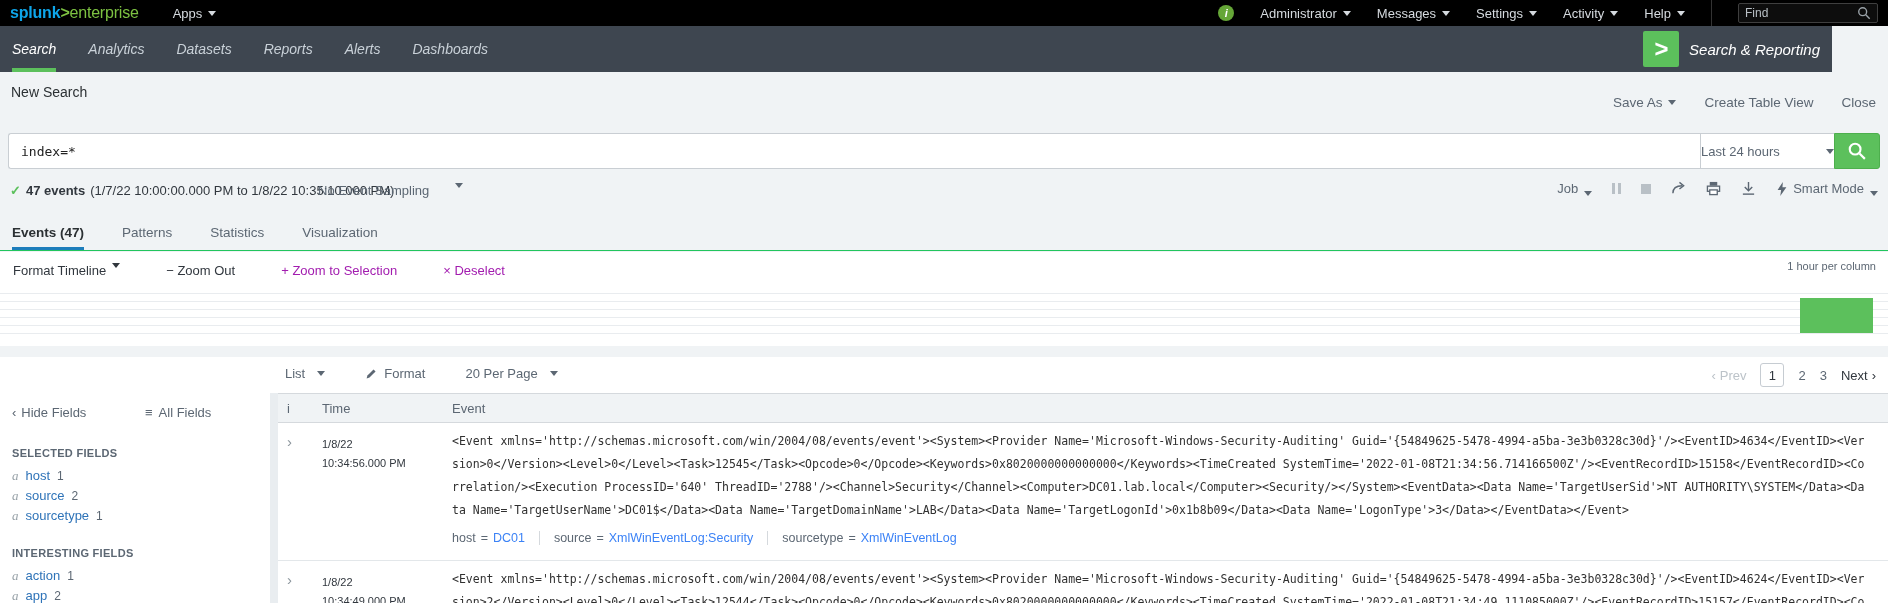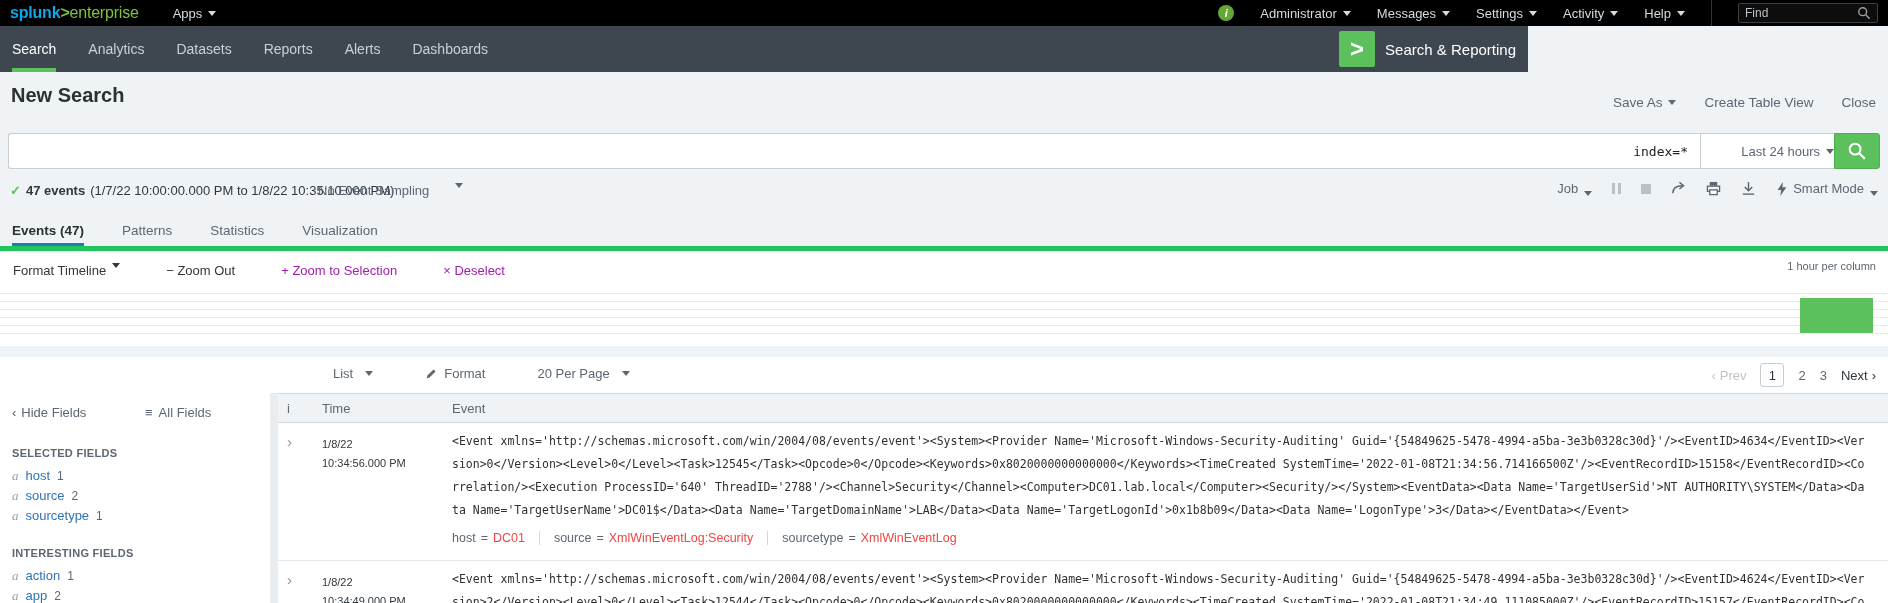--- a/index.html
+++ b/index.html
@@ -23,46 +23,46 @@
     font-size:11px; font-weight:bold; font-style:italic; display:flex; align-items:center;
     justify-content:center; cursor:pointer; }
   .tb-divider { width:1px; height:26px; background:#333; }
   .find-box { display:flex; align-items:center; border:1px solid #3f3f3f; background:#0d0d0d;
     height:20px; width:140px; padding:0 6px; border-radius:2px; }
   .find-box input { flex:1; background:transparent; border:none; outline:none; color:#cfd5da;
     font-size:12px; font-family:"Liberation Sans", sans-serif; width:100px; }
   .find-box input::placeholder { color:#b9c0c6; }
 
   
-  .appnav { position:absolute; left:0; top:26px; width:1528px; height:46px; background:#3e4650;
-    display:flex; align-items:stretch; padding-left:12px; }
+  .appnav { position:absolute; left:0; top:26px; width:1832px; height:46px; background:#3e4650;
+    display:flex; align-items:stretch; padding-left:12px;font-style:italic; }
   .nav-item { display:flex; align-items:center; margin-right:32px; color:#c9d1d8; font-size:14px;
     cursor:pointer; position:relative; }
   .nav-item.active { color:#fff; }
   .nav-item.active::after { content:""; position:absolute; left:0; right:0; bottom:0; height:4px;
     background:#5cc05c; }
   .appbadge { position:absolute; right:12px; top:0; height:46px; display:flex; align-items:center;
     gap:10px; color:#fff; font-size:15px; cursor:pointer; }
   .appicon { width:36px; height:36px; background:#5cc05c; border-radius:2px; color:#fff;
     font-size:24px; font-weight:bold; display:flex; align-items:center; justify-content:center; }
 
   
-  .page-title { position:absolute; left:11px; top:84px; font-size:20px; font-weight:700; color:#2b3033; }
+  .page-title { position:absolute; left:11px; top:84px; font-size:14px; font-weight:400; color:#2b3033; }
   .head-actions { position:absolute; right:12px; top:95px; display:flex; gap:28px; font-size:13.5px;
     color:#5c6773;text-align:right; }
   .head-actions > div { cursor:pointer; display:flex; align-items:center; }
 
   
   .search-bar { position:absolute; left:8px; top:133px; width:1872px; height:36px; display:flex; }
   .search-input-wrap { flex:1; background:#fff; border:1px solid #c9ced3; border-right:none;
     border-radius:3px 0 0 3px; display:flex; align-items:center; }
   .search-input-wrap input { width:100%; border:none; outline:none; padding:0 12px;
-    font-family:"DejaVu Sans Mono", monospace; font-size:13px; color:#222;text-align:right; }
+    font-family:"DejaVu Sans Mono", monospace; font-size:13px; color:#222; }
   .time-picker { width:134px; background:#fff; border:1px solid #c9ced3; border-right:none;
-    display:flex; align-items:center; justify-content:flex-end; font-size:13px; color:#5c6773;
+    display:flex; align-items:center; justify-content:space-between; font-size:13px; color:#5c6773;
     cursor:pointer; white-space:nowrap; }
   .search-go { width:46px; background:#5cc05c; border:1px solid #4daf4d; border-radius:0 3px 3px 0;
     display:flex; align-items:center; justify-content:center; cursor:pointer; }
 
   
   .status-row { position:absolute; left:0; top:181px; width:1888px; height:20px; font-size:13px;
     color:#31373e; }
   .status-left { position:absolute; left:10px; top:2px; display:flex; gap:5px; align-items:center; }
   .check { color:#5cc05c; font-weight:bold; }
   .evcount { font-weight:bold; }
@@ -71,21 +71,21 @@
   .job-controls { position:absolute; right:10px; top:0; display:flex; align-items:center; gap:20px;
     color:#5c6773; font-size:13px; }
   .job-controls .ctl { display:flex; align-items:flex-end; cursor:pointer; }
   .icon-pause { display:inline-flex; gap:3px; }
   .icon-pause i { width:3px; height:11px; background:#b9c0c6; }
   .icon-stop { width:10px; height:10px; background:#b9c0c6; display:inline-block; }
   .svgicon { display:inline-flex; }
 
   
   .tabs { position:absolute; left:0; top:215px; width:1888px; height:36px; display:flex;
-    padding-left:12px; gap:38px; border-bottom:5px solid #22c55e; }
+    padding-left:12px; gap:38px; border-bottom:1px solid #22c55e; }
   .tab { display:flex; align-items:center; font-size:13.5px; color:#5c6773; cursor:pointer;
     position:relative; }
   .tab.active { color:#2b3033; font-weight:bold; }
   .tab.active::after { content:""; position:absolute; left:0; right:0; bottom:0; height:3px;
     background:#1d7dbb; }
 
   
   .timeline-panel { position:absolute; left:0; top:252px; width:1888px; height:94px; background:#fff; }
   .tl-toolbar { position:absolute; left:13px; top:11px; display:flex; gap:46px; font-size:13px; }
   .tl-toolbar > div { display:flex; align-items:flex-start; cursor:pointer; }
@@ -94,22 +94,22 @@
   .scale-note { position:absolute; right:12px; top:8px; font-size:11px; color:#5c6773; }
   .tl-chart { position:absolute; left:0; top:41px; width:1888px; height:41px;
     background:repeating-linear-gradient(to bottom, #e9ecef 0 1px, transparent 1px 8px); }
   .tl-bar { position:absolute; right:15px; bottom:1px; width:73px; height:35px; background:#5cc05c;
     cursor:pointer; }
 
   
   .results-panel { position:absolute; left:0; top:357px; width:1888px; height:246px; background:#fff;
     overflow:hidden; }
   .results-toolbar { position:absolute; left:0; top:0; width:1888px; height:36px; }
-  .rt-left { position:absolute; left:285px; top:9px; display:flex; gap:52px; font-size:13px;
-    color:#5c6773;margin-left:48px; }
+  .rt-left { position:absolute; left:285px; top:9px; display:flex; gap:40px; font-size:13px;
+    color:#5c6773; }
   .rt-left > div { display:flex; align-items:center; gap:6px; cursor:pointer; }
   .pagination { position:absolute; right:12px; top:6px; display:flex; align-items:center; gap:14px;
     font-size:13px; }
   .pg-prev { color:#bcc3c9; display:flex; gap:4px; }
   .pg-next { color:#31373e; display:flex; gap:4px; cursor:pointer; }
   .pg-num { color:#5c6773; cursor:pointer; }
   .pg-num.active { border:1px solid #c6ccd2; border-radius:3px; width:24px; height:24px;
     display:flex; align-items:center; justify-content:center; color:#31373e; }
 
   
@@ -141,21 +141,21 @@
   .row-time { position:absolute; left:44px; top:12px; font-size:11px; color:#31373e;
     line-height:19px; white-space:nowrap; }
   .row-event { margin-left:174px; padding-top:7px; }
   .ev-line { font-family:"DejaVu Sans Mono", monospace; font-size:11.5px; color:#303030;
     line-height:23px; white-space:pre; overflow:hidden; }
   .row-fields { display:flex; margin-left:174px; margin-top:6px; height:20px; align-items:center;
     font-size:12.5px; }
   .kv { display:flex; gap:5px; align-items:center; cursor:pointer; }
   .kv .k { color:#5c6773; }
   .kv .eq { color:#5c6773; }
-  .kv .v { color:#ef4444; }
+  .kv .v { color:#3b82f6; }
   .kv-sep { width:1px; height:14px; background:#d5d9dd; margin:0 14px; }
   .row-pad { height:12px; }
 </style>
 </head>
 <body>
 
 <div class="page">
 
   <header class="topbar">
     <div class="logo">

